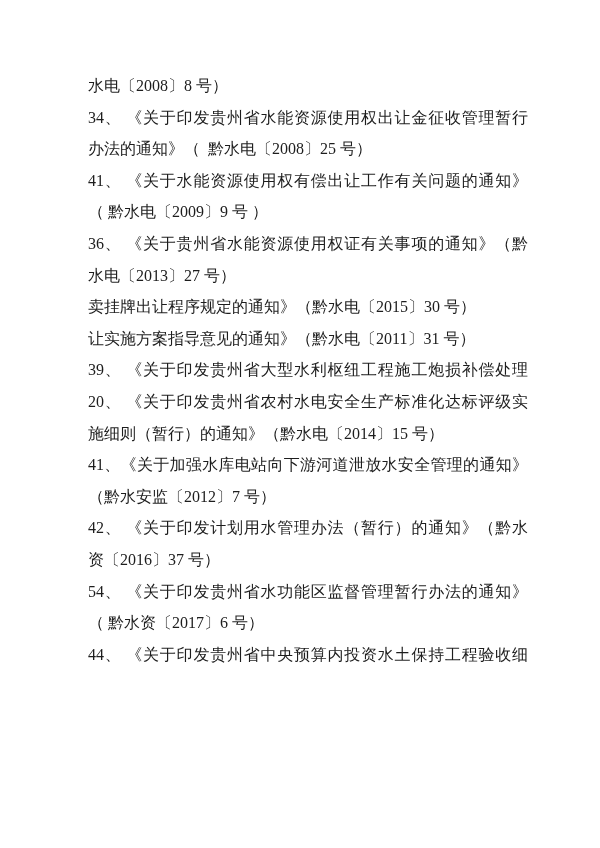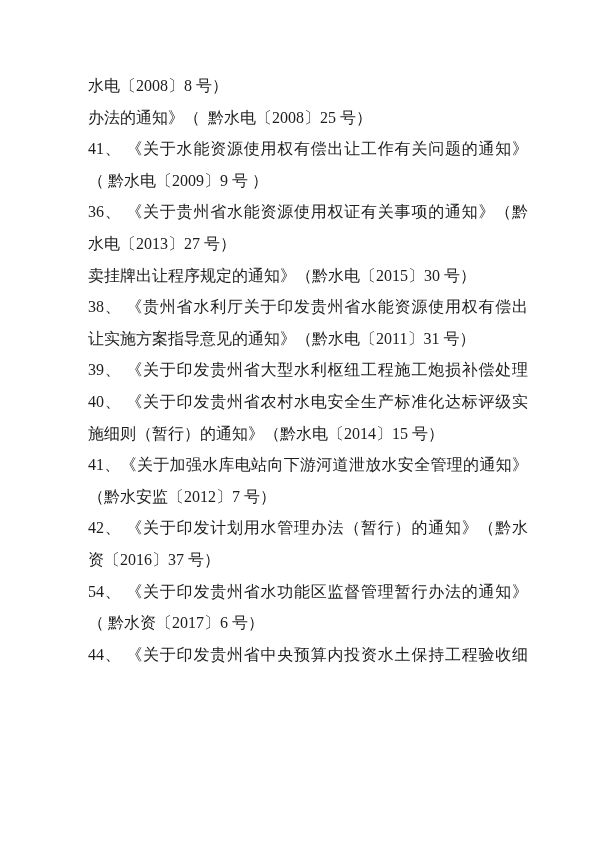--- a/index.html
+++ b/index.html
@@ -39,30 +39,30 @@
     text-align: justify;
     text-align-last: justify;
   }
 </style>
 </head>
 <body>
 
 <div class="page">
   <div class="page-content">
       <div class="text-line">水电〔2008〕8 号）</div>
+      <div class="text-line justified">34、 《关于印发贵州省水能资源使用权出让金征收管理暂行</div>
       <div class="text-line">办法的通知》（  黔水电〔2008〕25 号）</div>
       <div class="text-line justified">41、 《关于水能资源使用权有偿出让工作有关问题的通知》</div>
       <div class="text-line">（ 黔水电〔2009〕9 号 ）</div>
       <div class="text-line justified">36、 《关于贵州省水能资源使用权证有关事项的通知》（黔</div>
       <div class="text-line">水电〔2013〕27 号）</div>
       <div class="text-line">卖挂牌出让程序规定的通知》（黔水电〔2015〕30 号）</div>
-      <div class="text-line justified">38、 《贵州省水利厅关于印发贵州省水能资源使用权有偿出</div>
       <div class="text-line">让实施方案指导意见的通知》（黔水电〔2011〕31 号）</div>
       <div class="text-line justified">39、 《关于印发贵州省大型水利枢纽工程施工炮损补偿处理</div>
-      <div class="text-line justified">40、 《关于印发贵州省农村水电安全生产标准化达标评级实</div>
+      <div class="text-line justified">20、 《关于印发贵州省农村水电安全生产标准化达标评级实</div>
       <div class="text-line">施细则（暂行）的通知》（黔水电〔2014〕15 号）</div>
       <div class="text-line justified">41、《关于加强水库电站向下游河道泄放水安全管理的通知》</div>
       <div class="text-line">（黔水安监〔2012〕7 号）</div>
       <div class="text-line justified">42、 《关于印发计划用水管理办法（暂行）的通知》（黔水</div>
       <div class="text-line">资〔2016〕37 号）</div>
       <div class="text-line justified">54、 《关于印发贵州省水功能区监督管理暂行办法的通知》</div>
       <div class="text-line">（ 黔水资〔2017〕6 号）</div>
       <div class="text-line justified">44、 《关于印发贵州省中央预算内投资水土保持工程验收细</div>
     </div>
 </div>

